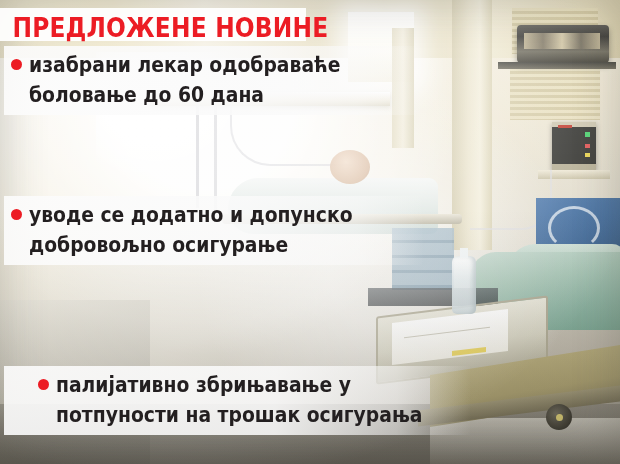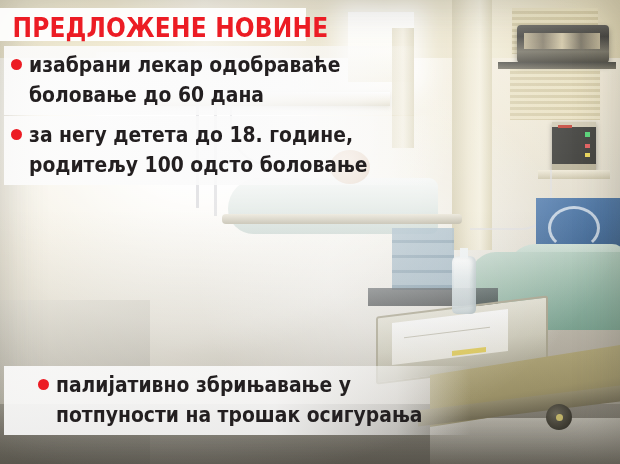--- a/index.html
+++ b/index.html
@@ -354,26 +354,26 @@
   </div>
 
   <div class="bullets">
 
     <div class="bullet-block" id="b0">
       <span class="dot"></span>
       <span class="btext">изабрани лекар одобраваће
 боловање до 60 дана</span>
     </div>
 
-    <div class="bullet-block" id="b1">
+
+    <div class="bullet-block" id="b2">
       <span class="dot"></span>
-      <span class="btext">за негу детета до 18. године,
-родитељу 100 одсто боловање</span>
+      <span class="btext">уводе се додатно и допунско
+добровољно осигурање</span>
     </div>
-
 
 
     <div class="bullet-block" id="b4">
       <span class="dot"></span>
       <span class="btext">палијативно збрињавање у
 потпуности на трошак осигурања</span>
     </div>
 
   </div>
 </div>

